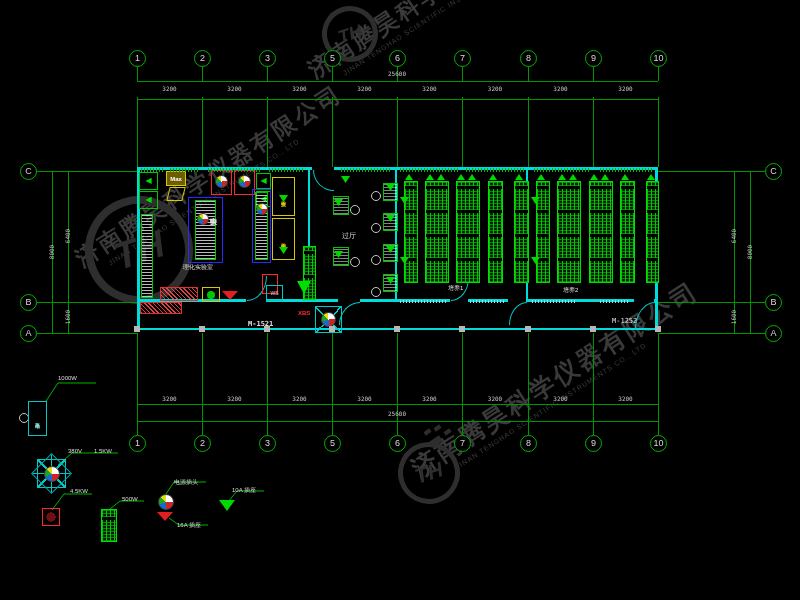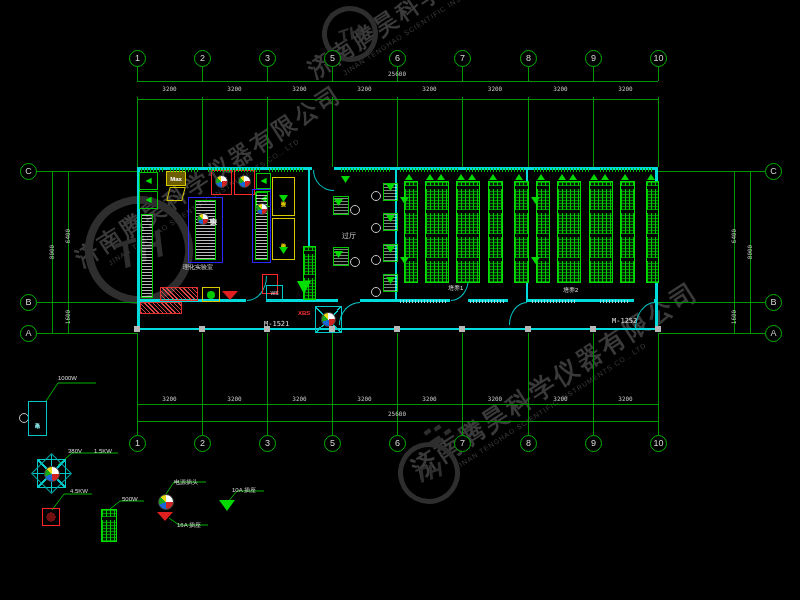--- a/index.html
+++ b/index.html
@@ -155,21 +155,21 @@
   <div class="unitbox" style="left:383px;top:274px;width:13px;height:16px;"></div>
   <div class="planlabel" style="left:342px;top:231px;">过厅</div>
 
   <div class="xunit" style="left:315px;top:306px;width:25px;height:25px;"></div>
   <div class="fan" style="left:321px;top:312px;width:13px;height:13px;"></div>
   <div class="planlabel" style="left:298px;top:310px;color:#ff3030;font-size:6px;font-weight:bold;">XBS</div>
 
   <div class="planlabel" style="left:448px;top:284px;font-size:6px;">培养1</div>
   <div class="planlabel" style="left:563px;top:286px;font-size:6px;">培养2</div>
 
-  <div class="planlabel" style="left:264px;top:320px;font-family:'DejaVu Sans Mono',monospace;">M-1521</div>
+  <div class="planlabel" style="left:248px;top:320px;font-family:'DejaVu Sans Mono',monospace;font-weight:bold;">M-1521</div>
   <div class="planlabel" style="left:612px;top:317px;font-family:'DejaVu Sans Mono',monospace;">M-1252</div>
 
   <svg width="290" height="190" style="left:0px;top:370px;">
     <g stroke="#00b400" stroke-width="1" fill="none">
       <polyline points="46,31 58,13 96,13"></polyline>
       <polyline points="58,95 72,83 118,83"></polyline>
       <polyline points="52,140 64,124 92,124"></polyline>
       <polyline points="110,139 120,131 144,131"></polyline>
       <polyline points="166,124 174,112 206,112"></polyline>
       <polyline points="169,148 179,155 208,155"></polyline>

